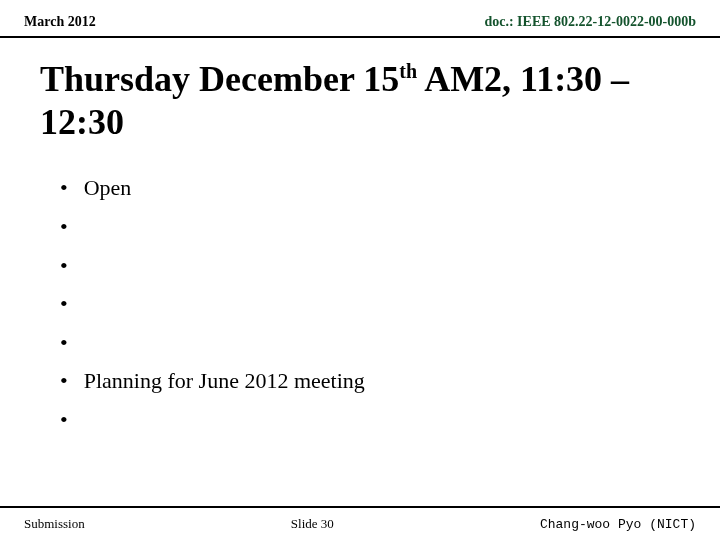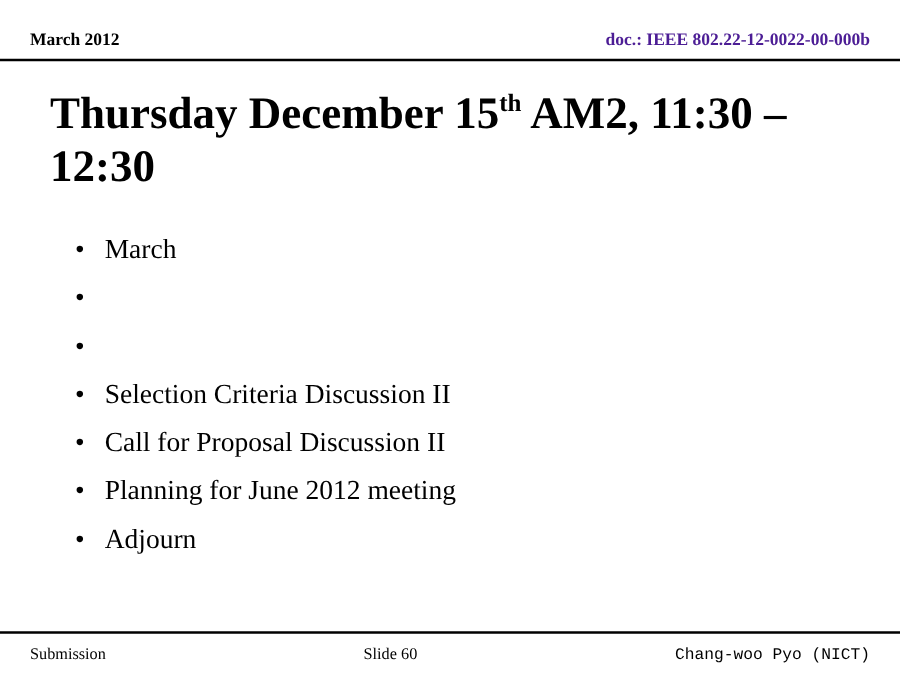--- a/index.html
+++ b/index.html
@@ -25,33 +25,32 @@
       padding: 0;
     }
 
     .header {
       display: flex;
       justify-content: space-between;
       align-items: flex-start;
       padding: 14px 24px 0 24px;
       border-bottom: 2px solid #000000;
       padding-bottom: 6px;
-      margin-top: 11px;
     }
 
     .header-left {
       font-size: 14px;
       font-weight: bold;
       color: #000000;
     }
 
     .header-right {
       font-size: 14px;
       font-weight: bold;
-      color: #4c1d95;
+      color: #14532d;
     }
 
     .title-section {
       padding: 20px 40px 10px 40px;
     }
 
     .main-title {
       font-size: 36px;
       font-weight: bold;
       color: #000000;
@@ -83,21 +82,21 @@
 
     .bullet-dot {
       margin-right: 16px;
       font-size: 22px;
       line-height: 1.3;
       flex-shrink: 0;
     }
 
     .footer {
       position: absolute;
-      bottom: 12px;
+      bottom: 0;
       left: 0;
       right: 0;
       display: flex;
       justify-content: space-between;
       align-items: center;
       padding: 8px 24px;
       border-top: 2px solid #000000;
     }
 
     .footer-left {
@@ -129,46 +128,43 @@
   <div class="title-section">
     <div class="main-title">
       <span>Thursday December 15</span><sup>th</sup><span> AM2, 11:30 – 12:30</span>
     </div>
   </div>
 
   <div class="content-section">
     <ul class="bullet-list">
     <li>
           <span class="bullet-dot">•</span>
-          <span>March</span>
+          <span>Open</span>
         </li>
         <li>
           <span class="bullet-dot">•</span>
         </li>
         <li>
           <span class="bullet-dot">•</span>
         </li>
         <li>
           <span class="bullet-dot">•</span>
-          <span>Selection Criteria Discussion II</span>
         </li>
         <li>
           <span class="bullet-dot">•</span>
-          <span>Call for Proposal Discussion II</span>
         </li>
         <li>
           <span class="bullet-dot">•</span>
           <span>Planning for June 2012 meeting</span>
         </li>
         <li>
           <span class="bullet-dot">•</span>
-          <span>Adjourn</span>
         </li>
       </ul>
   </div>
 
   <div class="footer">
     <span class="footer-left">Submission</span>
-    <span class="footer-center">Slide 60</span>
+    <span class="footer-center">Slide 30</span>
     <span class="footer-right">Chang-woo Pyo (NICT)</span>
   </div>
 
 </div>
 
 </body></html>

